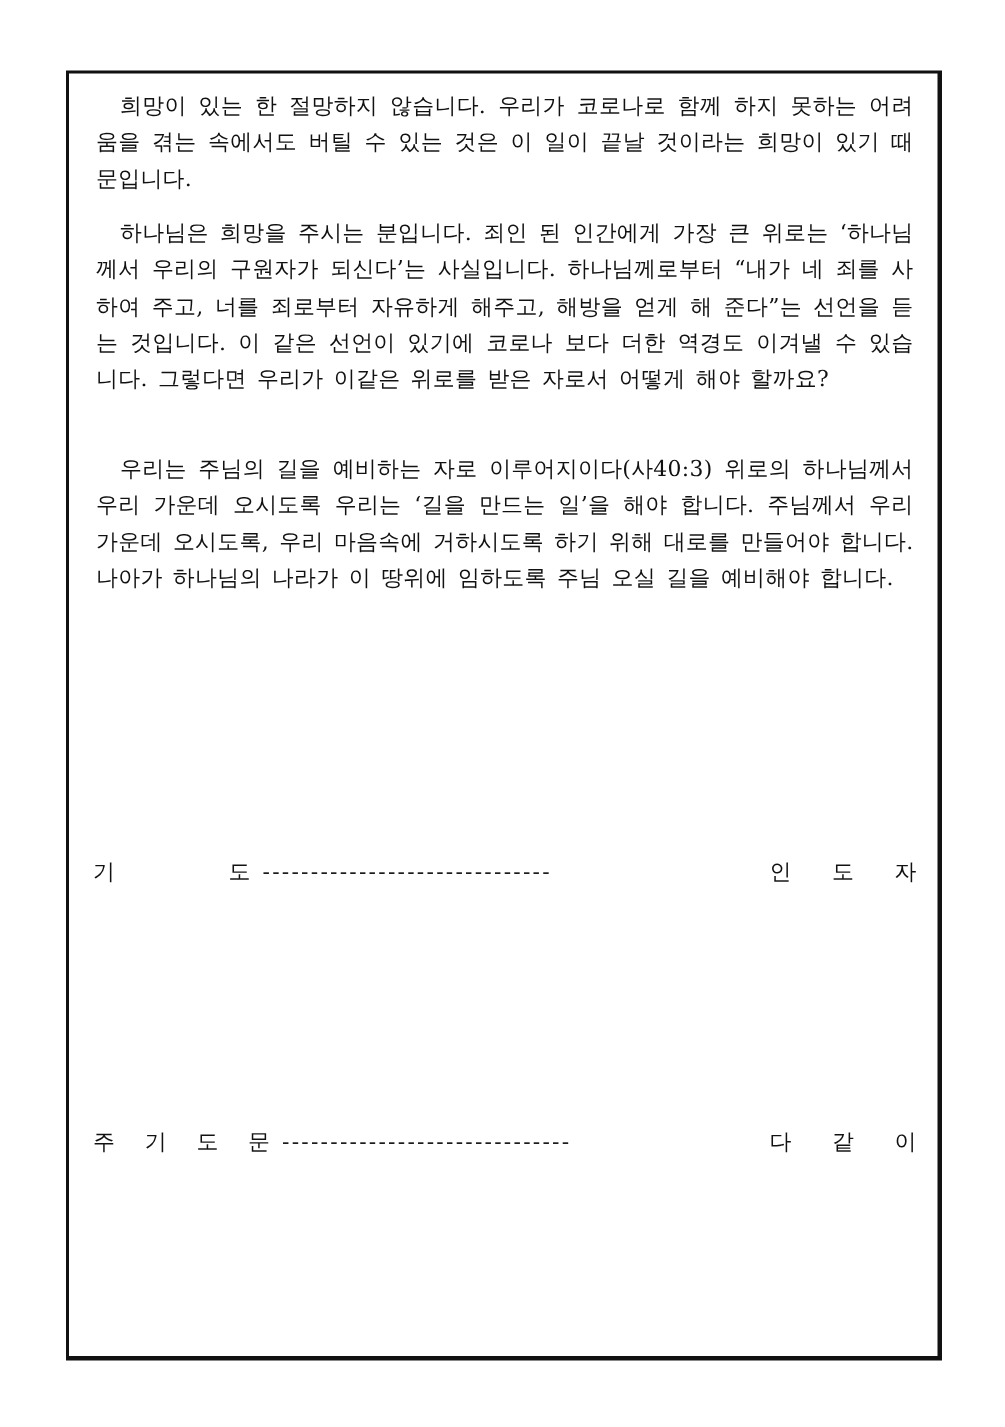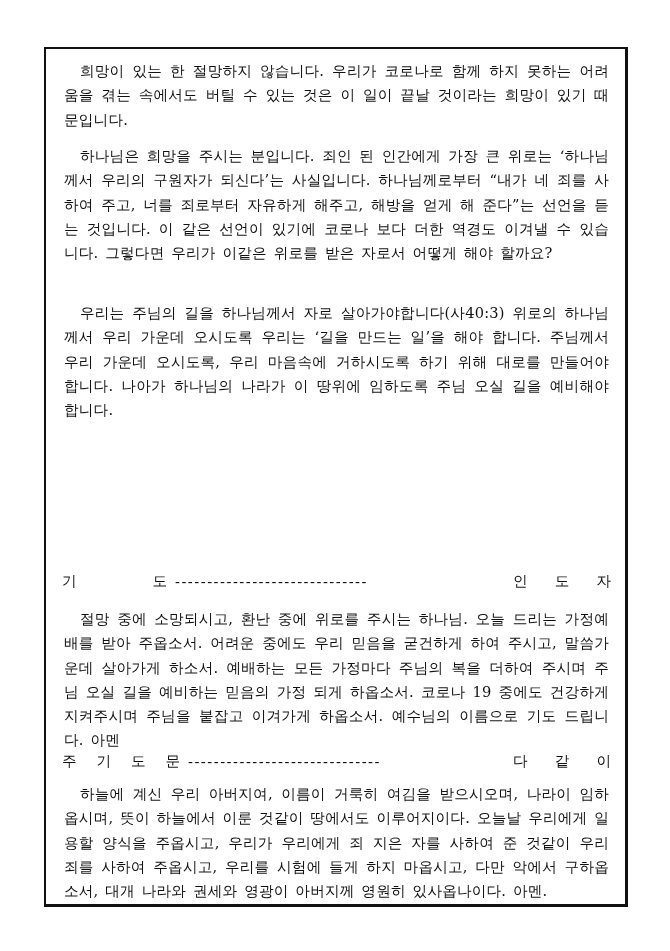--- a/index.html
+++ b/index.html
@@ -19,48 +19,46 @@
 </style>
 </head>
 <body>
 
 <div class="page-box">
 
   <p class="para" style="top:10px;"><span class="indent"></span><span>희망이 있는 한 절망하지 않습니다. 우리가 코로나로 함께 하지 못하는 어려움을 겪는 속에서도 버틸 수 있는 것은 이 일이 끝날 것이라는 희망이 있기 때문입니다.</span></p>
 
   <p class="para" style="top:95px;"><span class="indent"></span><span>하나님은 희망을 주시는 분입니다. 죄인 된 인간에게 가장 큰 위로는 ‘하나님께서 우리의 구원자가 되신다’는 사실입니다. 하나님께로부터 “내가 네 죄를 사하여 주고, 너를 죄로부터 자유하게 해주고, 해방을 얻게 해 준다”는 선언을 듣는 것입니다. 이 같은 선언이 있기에 코로나 보다 더한 역경도 이겨낼 수 있습니다. 그렇다면 우리가 이같은 위로를 받은 자로서 어떻게 해야 할까요?</span></p>
 
-  <p class="para" style="top:252px;"><span class="indent"></span><span>우리는 주님의 길을 하나님께서 자로 살아가야합니다(사40:3) 위로의 하나님께서 우리 가운데 오시도록 우리는 ‘길을 만드는 일’을 해야 합니다. 주님께서 우리 가운데 오시도록, 우리 마음속에 거하시도록 하기 위해 대로를 만들어야 합니다. 나아가 하나님의 나라가 이 땅위에 임하도록 주님 오실 길을 예비해야 합니다.</span></p>
+  <p class="para" style="top:252px;"><span class="indent"></span><span>우리는 주님의 길을 예비하는 자로 이루어지이다(사40:3) 위로의 하나님께서 우리 가운데 오시도록 우리는 ‘길을 만드는 일’을 해야 합니다. 주님께서 우리 가운데 오시도록, 우리 마음속에 거하시도록 하기 위해 대로를 만들어야 합니다. 나아가 하나님의 나라가 이 땅위에 임하도록 주님 오실 길을 예비해야 합니다.</span></p>
 
 
   <div class="heading" style="top:520px;">
     <div class="h-left">
       <span>기</span>
       <span>도</span>
     </div>
     <div class="dashes">------------------------------</div>
     <div class="h-right">
       <span>인</span>
       <span>도</span>
       <span>자</span>
     </div>
   </div>
 
-  <p class="para" style="top:558px;"><span class="indent"></span><span>절망 중에 소망되시고, 환난 중에 위로를 주시는 하나님. 오늘 드리는 가정예배를 받아 주옵소서. 어려운 중에도 우리 믿음을 굳건하게 하여 주시고, 말씀가운데 살아가게 하소서. 예배하는 모든 가정마다 주님의 복을 더하여 주시며 주님 오실 길을 예비하는 믿음의 가정 되게 하옵소서. 코로나 19 중에도 건강하게 지켜주시며 주님을 붙잡고 이겨가게 하옵소서. 예수님의 이름으로 기도 드립니다. 아멘</span></p>
 
   <div class="heading narrow" style="top:700px;">
     <div class="h-left">
       <span>주</span>
       <span>기</span>
       <span>도</span>
       <span>문</span>
     </div>
     <div class="dashes">------------------------------</div>
     <div class="h-right">
       <span>다</span>
       <span>같</span>
       <span>이</span>
     </div>
   </div>
 
-  <p class="para" style="top:733px;"><span class="indent"></span><span>하늘에 계신 우리 아버지여, 이름이 거룩히 여김을 받으시오며, 나라이 임하옵시며, 뜻이 하늘에서 이룬 것같이 땅에서도 이루어지이다. 오늘날 우리에게 일용할 양식을 주옵시고, 우리가 우리에게 죄 지은 자를 사하여 준 것같이 우리 죄를 사하여 주옵시고, 우리를 시험에 들게 하지 마옵시고, 다만 악에서 구하옵소서, 대개 나라와 권세와 영광이 아버지께 영원히 있사옵나이다. 아멘.</span></p>
 
 </div>
 
 </body></html>

